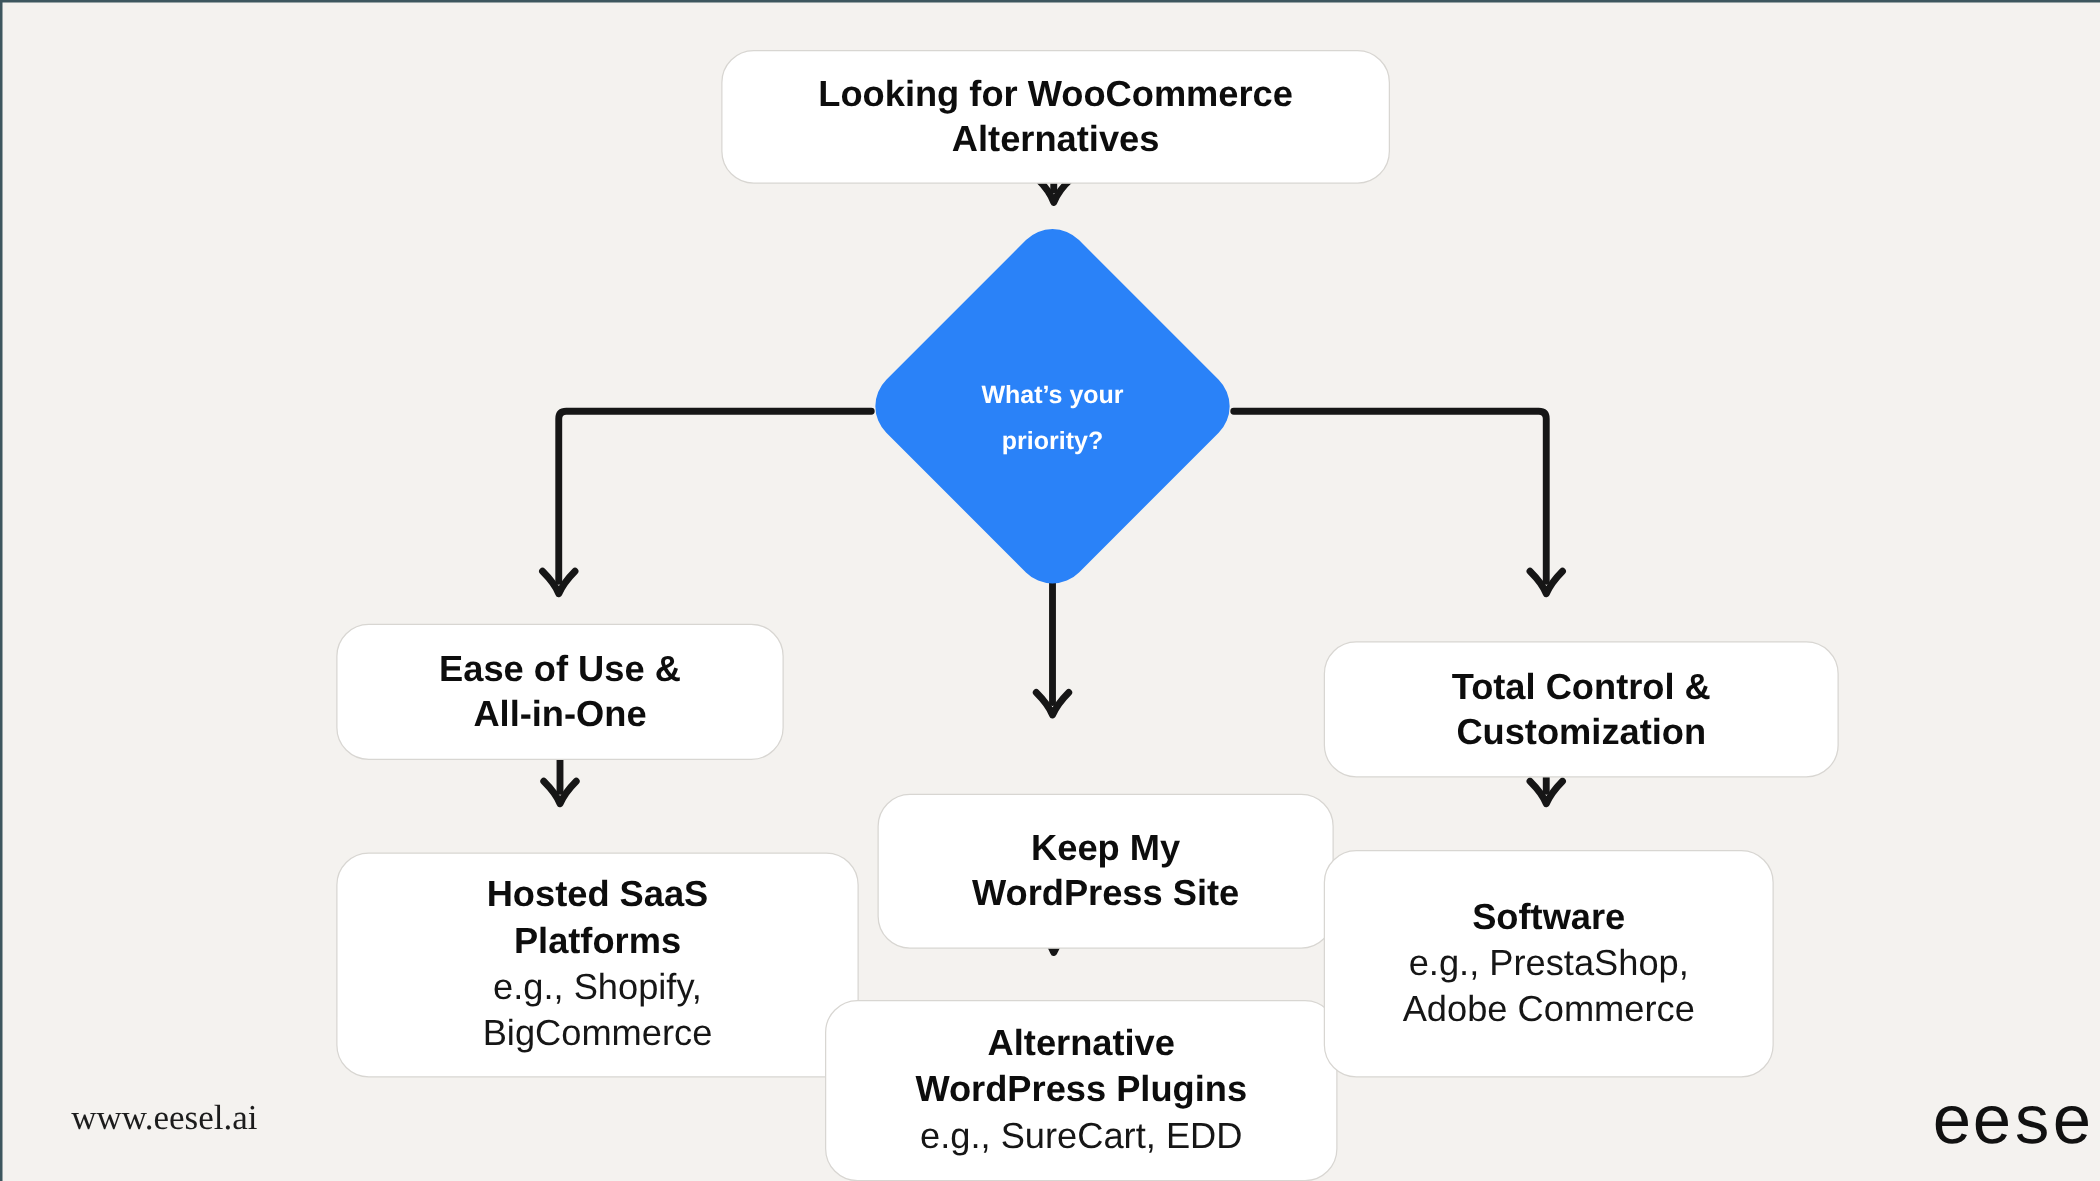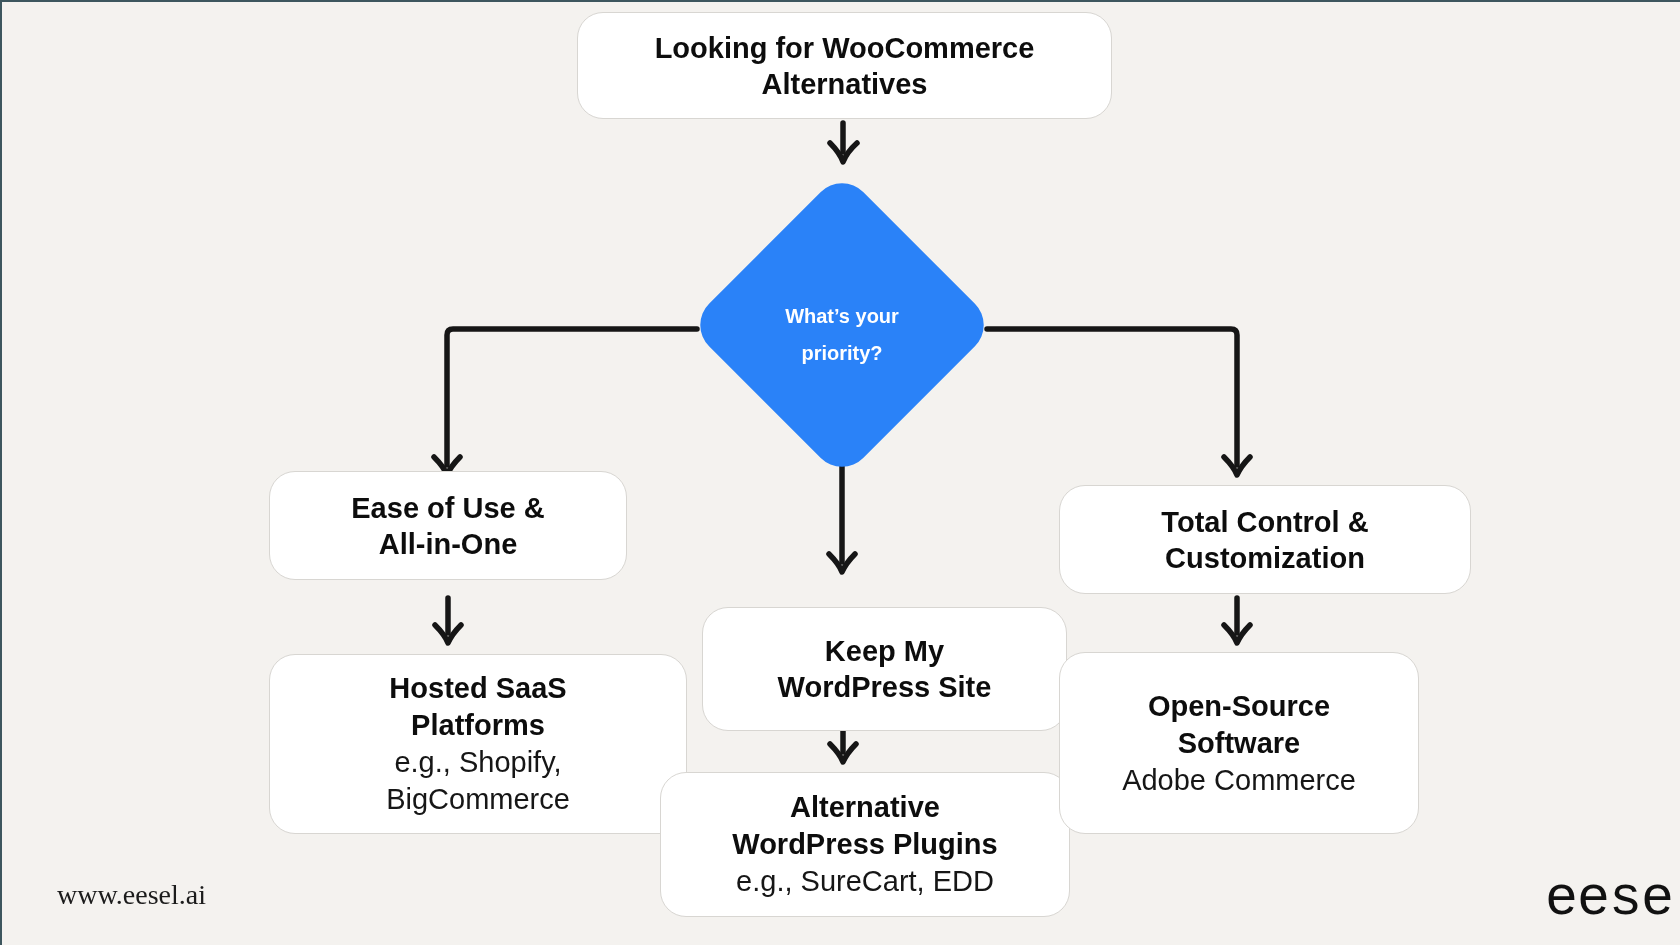--- a/index.html
+++ b/index.html
@@ -37,20 +37,21 @@
     border-radius: 26px;
     display: flex;
     flex-direction: column;
     align-items: center;
     justify-content: center;
     text-align: center;
     font-size: 29px;
     font-weight: 700;
     line-height: 36px;
     box-sizing: border-box;
+    margin-top: 28px;
   }
   .node .example { font-weight: 400; color: #161616; }
   #node-start        { left: 575px;  top: 10px;  width: 535px; height: 107px; }
   #node-branch-left  { left: 267px;  top: 469px; width: 358px; height: 109px; }
   #node-result-left  { left: 267px;  top: 652px; width: 418px; height: 180px; line-height: 37px; }
   #node-branch-mid   { left: 700px;  top: 605px; width: 365px; height: 124px; }
   #node-result-mid   { left: 658px;  top: 770px; width: 410px; height: 145px; line-height: 37px; }
   #node-branch-right { left: 1057px; top: 483px; width: 412px; height: 109px; }
   #node-result-right { left: 1057px; top: 650px; width: 360px; height: 182px; line-height: 37px; }
   
@@ -168,21 +169,21 @@
     <div>Alternative</div>
     <div>WordPress Plugins</div>
     <div class="example">e.g., SureCart, EDD</div>
   </div>
 
   <div class="node" id="node-branch-right">
     <div>Total Control &amp;</div>
     <div>Customization</div>
   </div>
   <div class="node" id="node-result-right">
-    <div>Open-Source</div>
     <div>Software</div>
+    <div class="example">e.g., PrestaShop,</div>
     <div class="example">Adobe Commerce</div>
   </div>
 
   <div id="site-url">www.eesel.ai</div>
   <div id="brand-wordmark">eesel</div>
 
 </div>
 
 </body></html>

